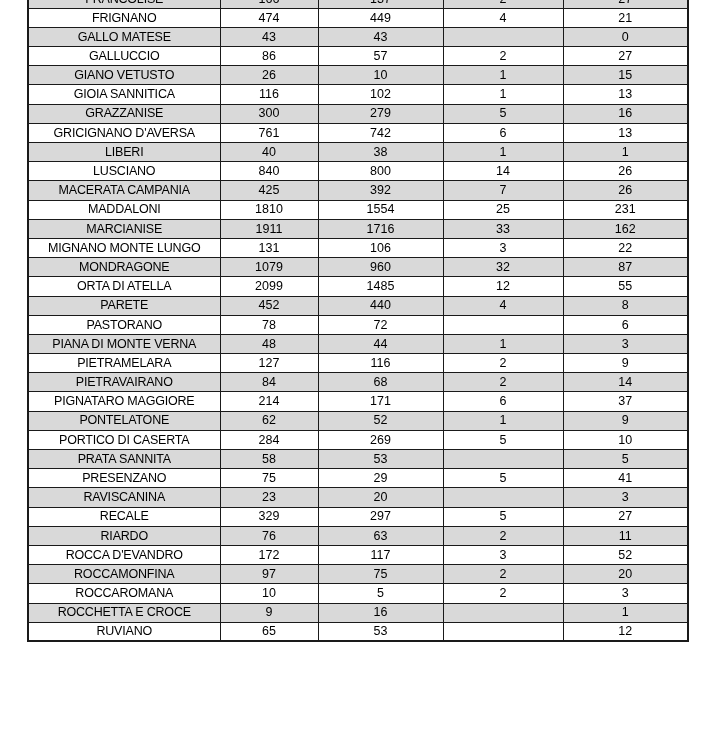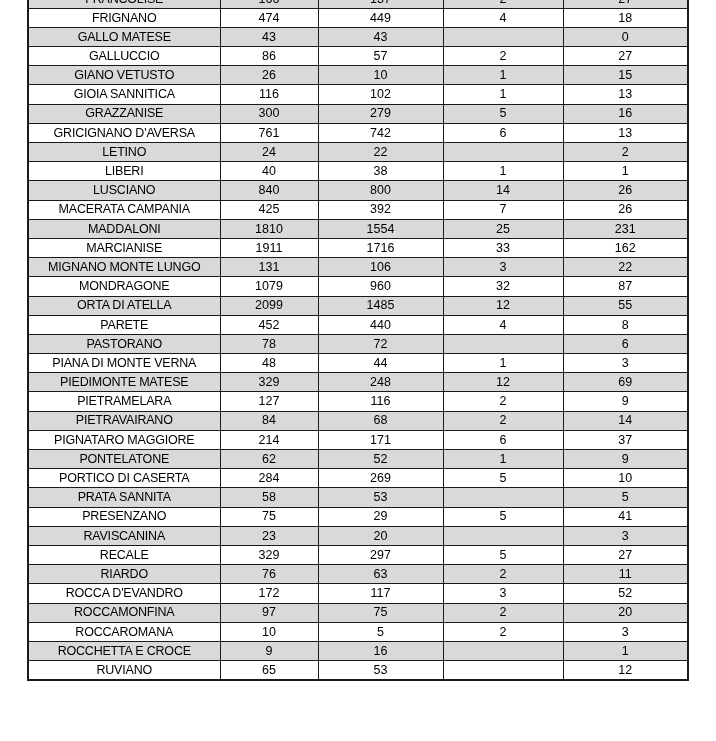--- a/index.html
+++ b/index.html
@@ -62,21 +62,21 @@
           <td class="col-v1">166</td>
           <td class="col-v2">137</td>
           <td class="col-v3">2</td>
           <td class="col-v4">27</td>
         </tr>
         <tr>
           <td class="col-name">FRIGNANO</td>
           <td class="col-v1">474</td>
           <td class="col-v2">449</td>
           <td class="col-v3">4</td>
-          <td class="col-v4">18</td>
+          <td class="col-v4">21</td>
         </tr>
         <tr>
           <td class="col-name">GALLO MATESE</td>
           <td class="col-v1">43</td>
           <td class="col-v2">43</td>
           <td class="col-v3"></td>
           <td class="col-v4">0</td>
         </tr>
         <tr>
           <td class="col-name">GALLUCCIO</td>
@@ -107,27 +107,20 @@
           <td class="col-v4">16</td>
         </tr>
         <tr>
           <td class="col-name">GRICIGNANO D'AVERSA</td>
           <td class="col-v1">761</td>
           <td class="col-v2">742</td>
           <td class="col-v3">6</td>
           <td class="col-v4">13</td>
         </tr>
         <tr>
-          <td class="col-name">LETINO</td>
-          <td class="col-v1">24</td>
-          <td class="col-v2">22</td>
-          <td class="col-v3"></td>
-          <td class="col-v4">2</td>
-        </tr>
-        <tr>
           <td class="col-name">LIBERI</td>
           <td class="col-v1">40</td>
           <td class="col-v2">38</td>
           <td class="col-v3">1</td>
           <td class="col-v4">1</td>
         </tr>
         <tr>
           <td class="col-name">LUSCIANO</td>
           <td class="col-v1">840</td>
           <td class="col-v2">800</td>
@@ -191,27 +184,20 @@
           <td class="col-v4">6</td>
         </tr>
         <tr>
           <td class="col-name">PIANA DI MONTE VERNA</td>
           <td class="col-v1">48</td>
           <td class="col-v2">44</td>
           <td class="col-v3">1</td>
           <td class="col-v4">3</td>
         </tr>
         <tr>
-          <td class="col-name">PIEDIMONTE MATESE</td>
-          <td class="col-v1">329</td>
-          <td class="col-v2">248</td>
-          <td class="col-v3">12</td>
-          <td class="col-v4">69</td>
-        </tr>
-        <tr>
           <td class="col-name">PIETRAMELARA</td>
           <td class="col-v1">127</td>
           <td class="col-v2">116</td>
           <td class="col-v3">2</td>
           <td class="col-v4">9</td>
         </tr>
         <tr>
           <td class="col-name">PIETRAVAIRANO</td>
           <td class="col-v1">84</td>
           <td class="col-v2">68</td>

